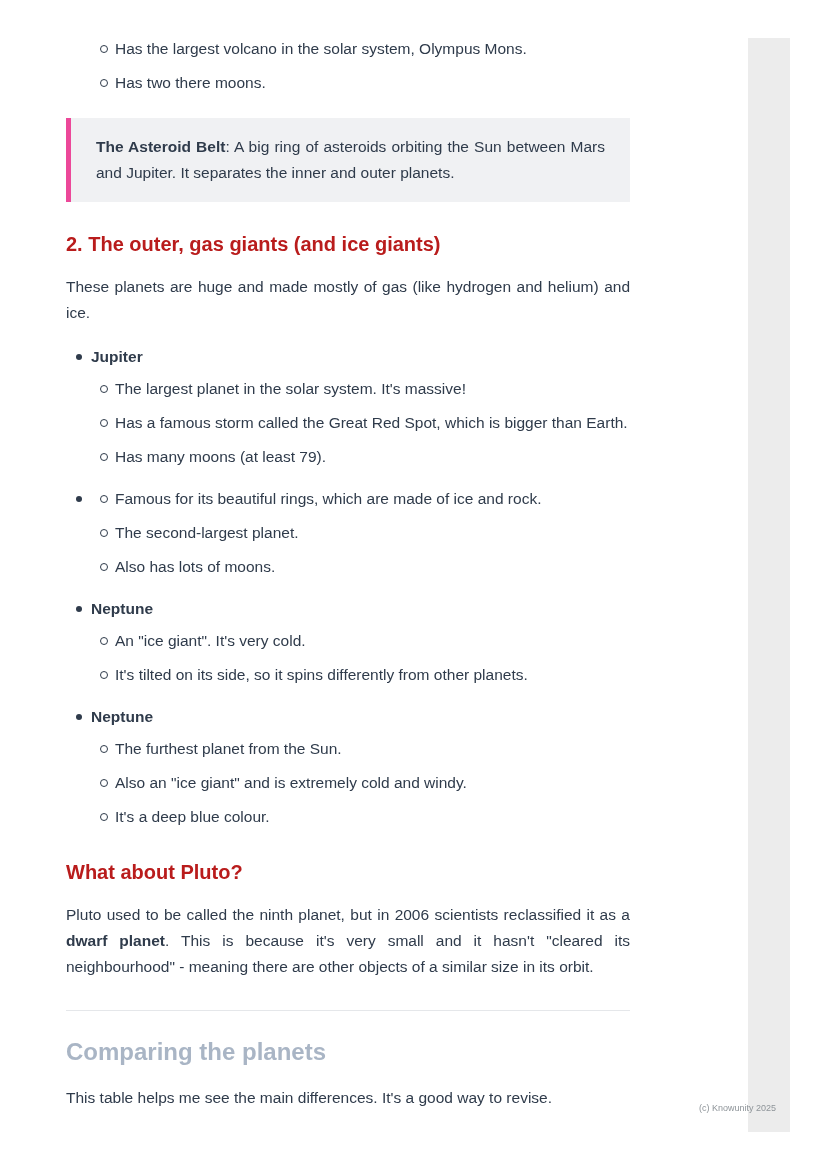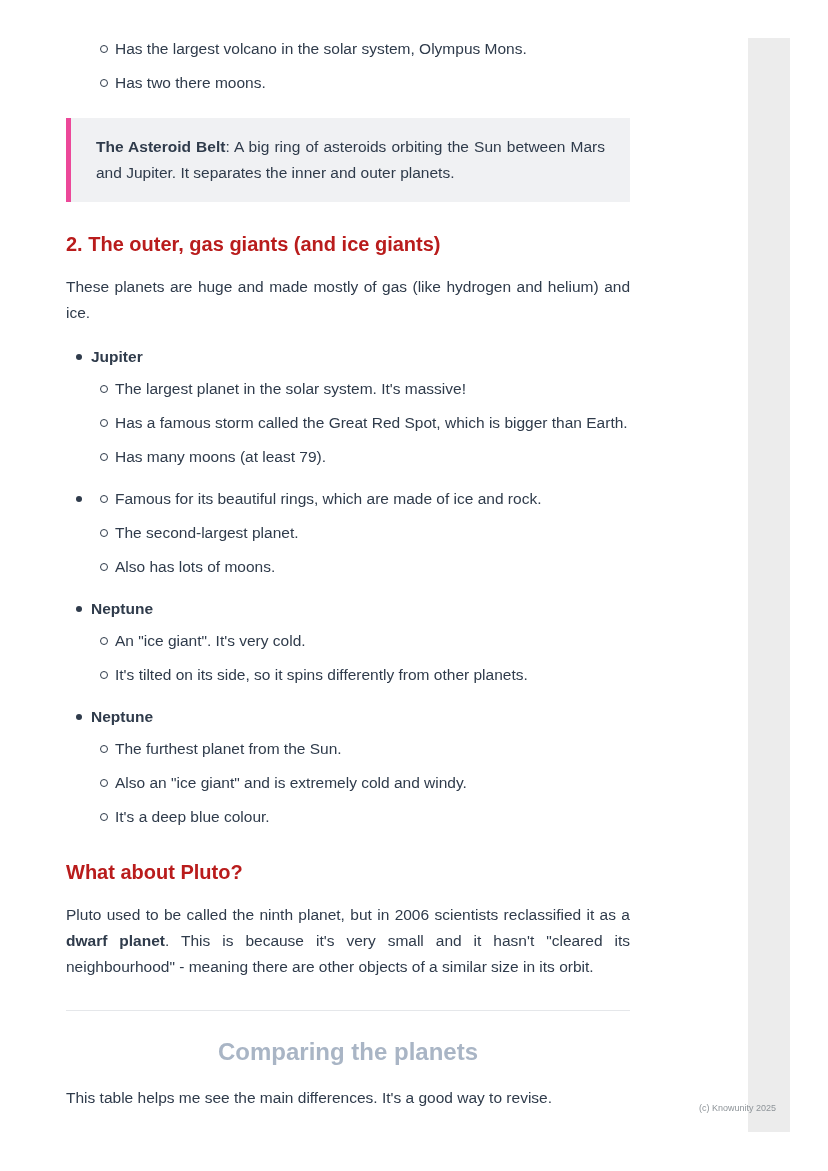--- a/index.html
+++ b/index.html
@@ -67,21 +67,20 @@
     color:#b91c1c;
     font-weight:bold;
     margin:28px 0 16px 0;
   }
   h2.big-heading {
     font-size:24px;
     line-height:30px;
     color:#a9b5c5;
     font-weight:bold;
     margin:26px 0 18px 0;
-    text-align:center;
   }
   p.para {
     margin:0 0 18px 0;
     text-align:justify;
   }
   p.para-last { margin-bottom:0; }
   hr.divider {
     border:none;
     border-top:1px solid #e5e7ea;
     margin:30px 0 0 0;

